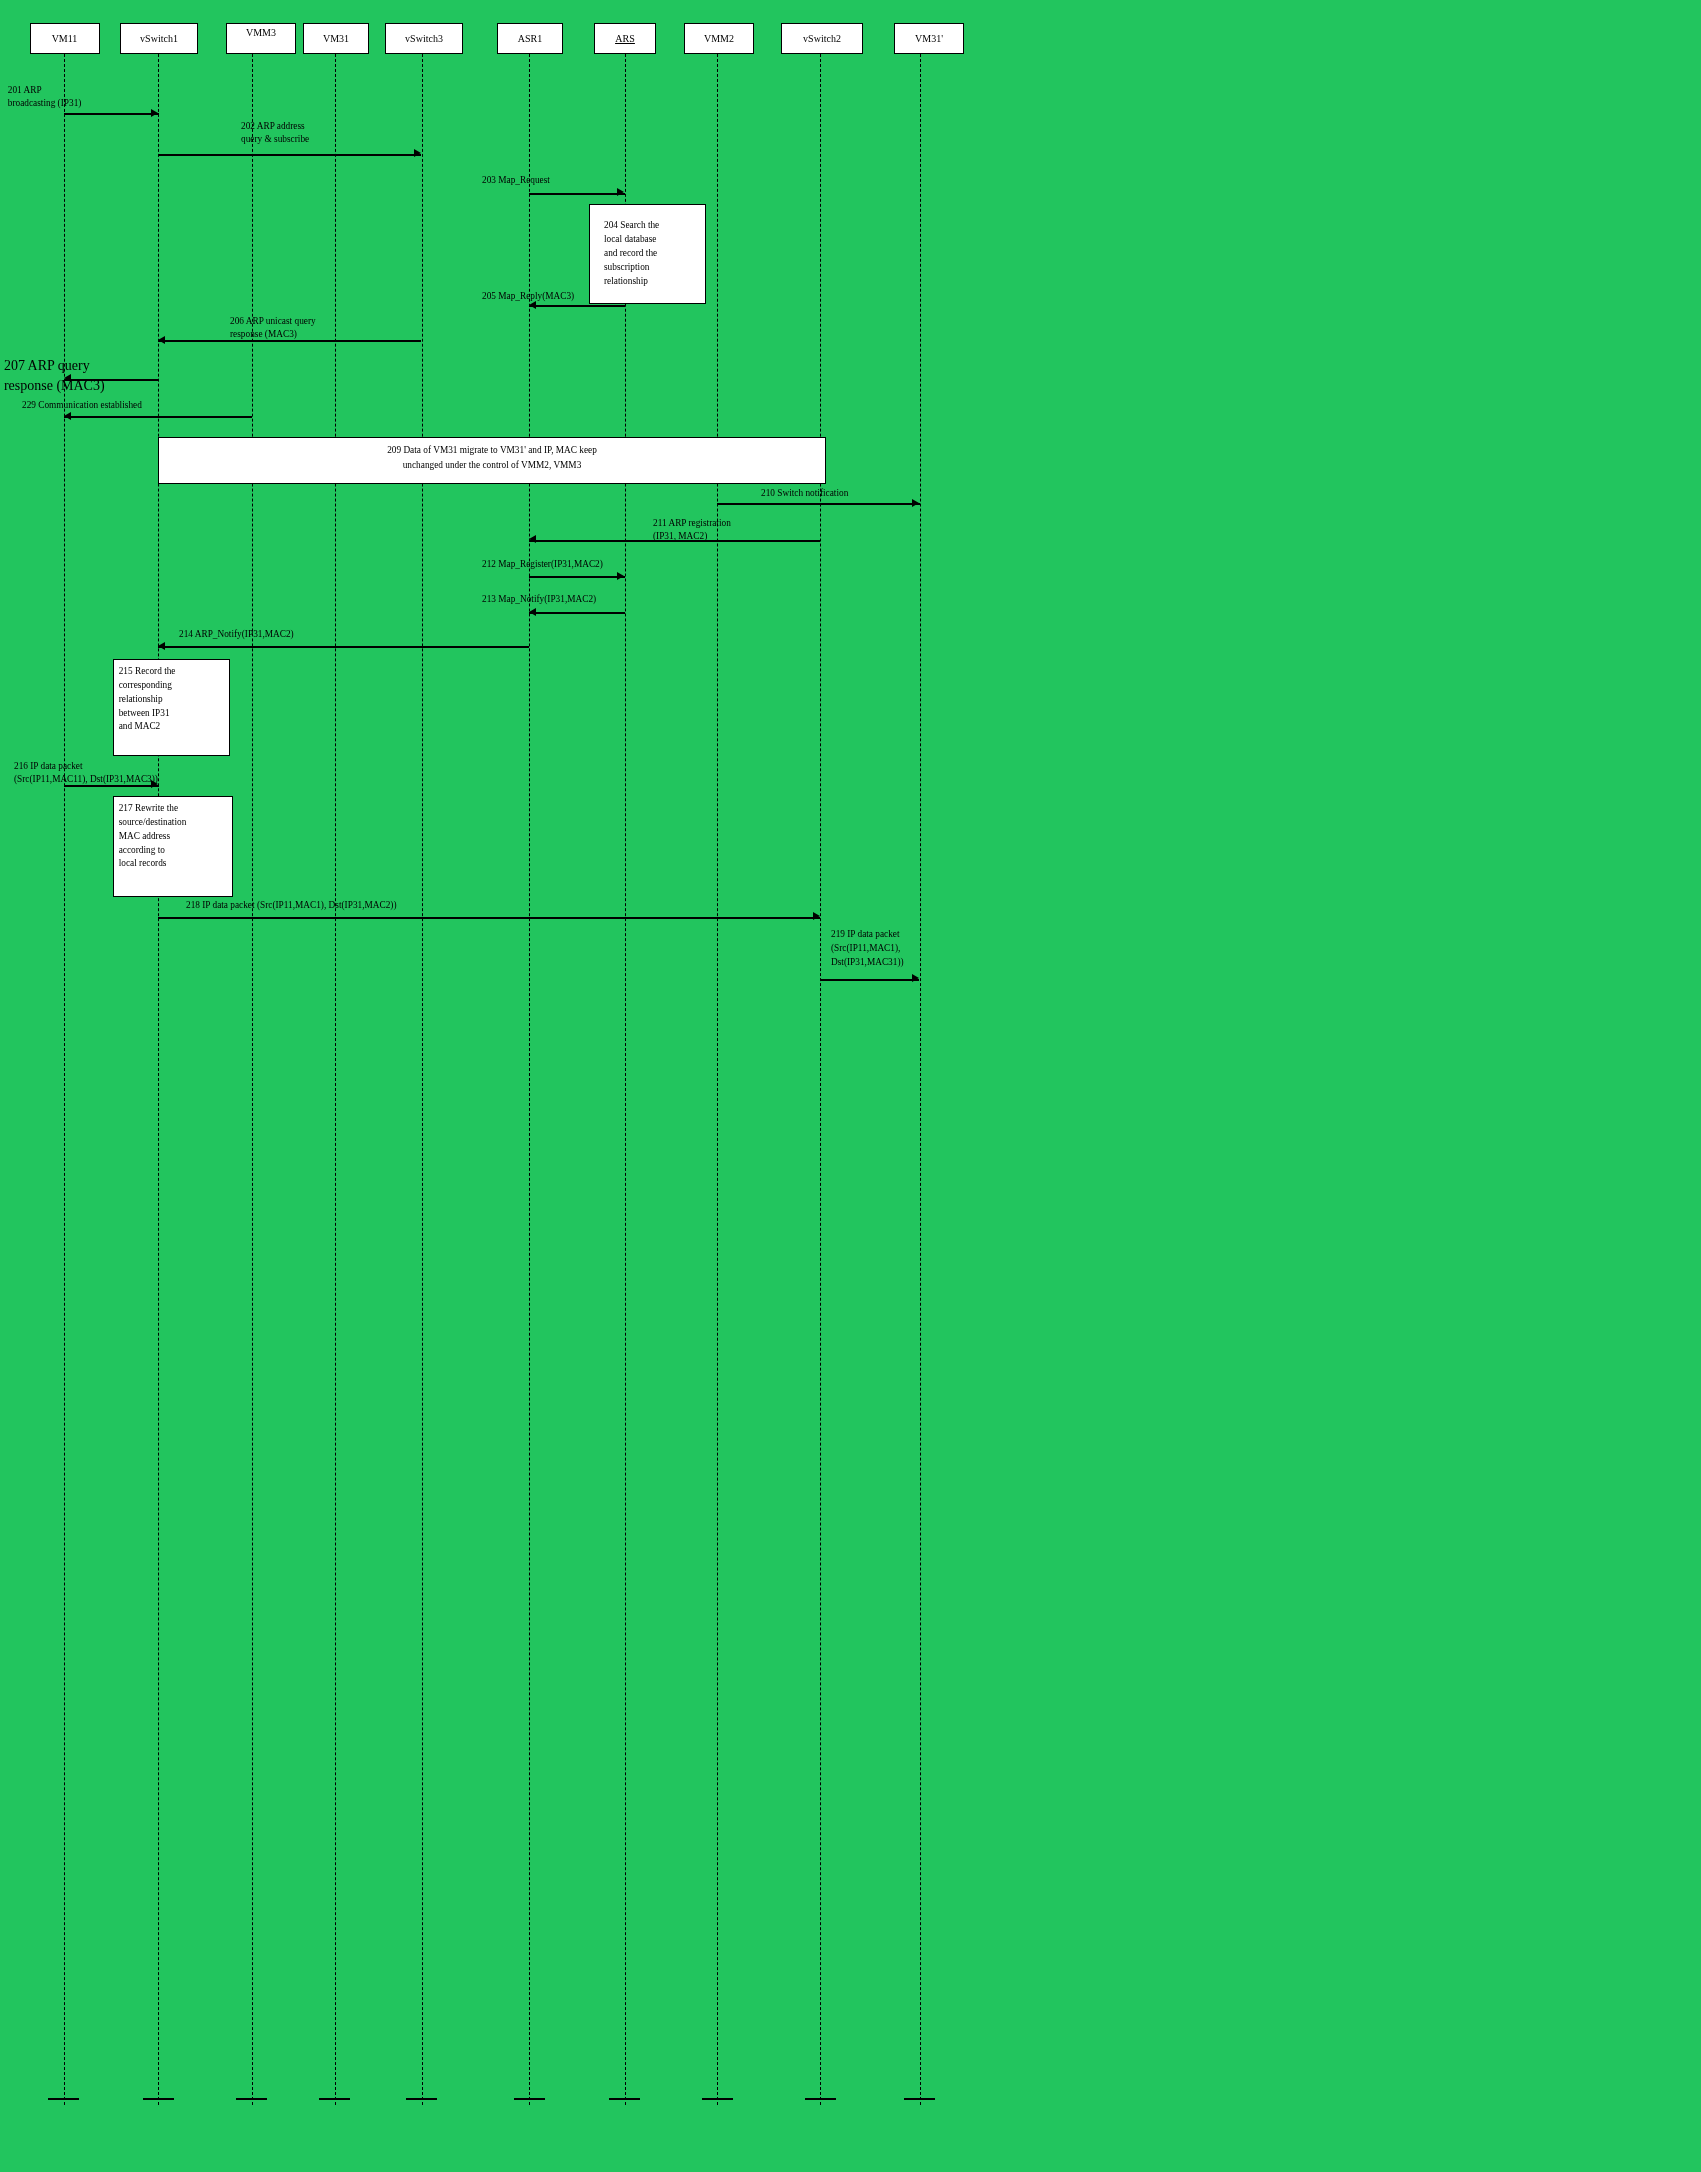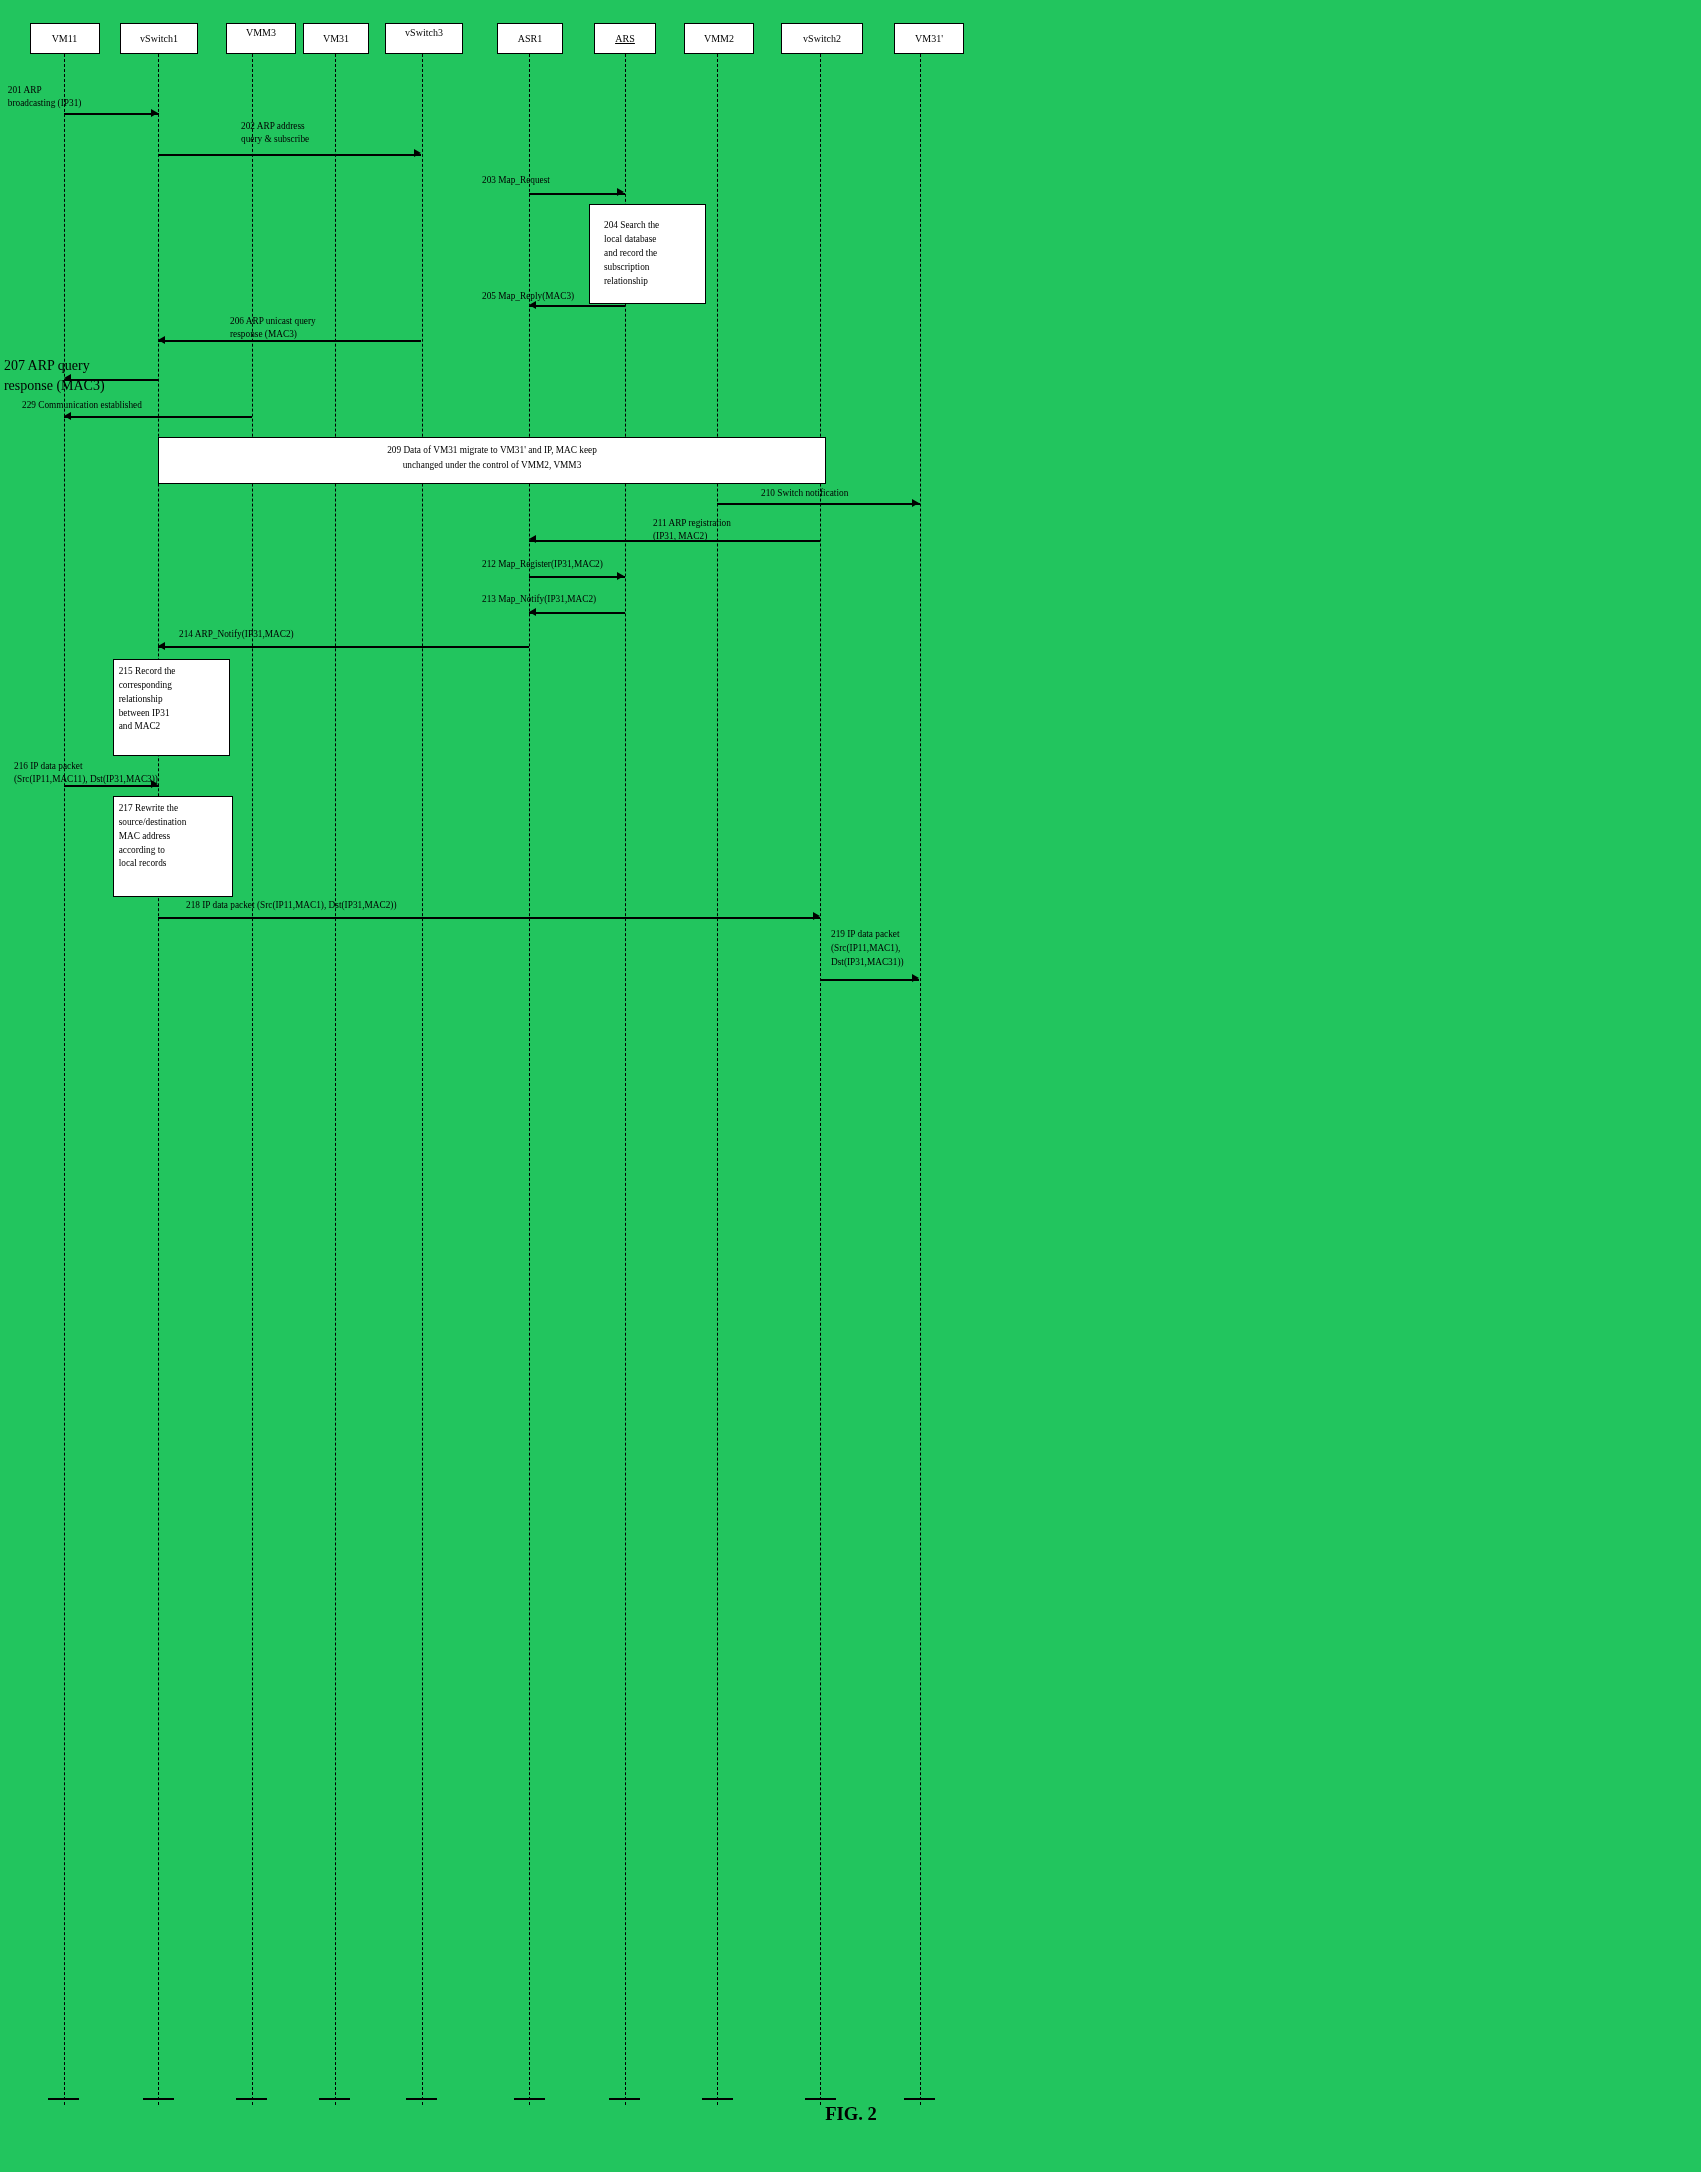--- a/index.html
+++ b/index.html
@@ -64,21 +64,21 @@
   </div>
 
   <div class="entity-box" style="left:226px; top:23px; width:70px; height:31px; display:flex; align-items:flex-start; justify-content:center;">
     <span>VMM3</span>
   </div>
 
   <div class="entity-box" style="left:303px; top:23px; width:66px; height:31px; display:flex; align-items:center; justify-content:center;">
     <span>VM31</span>
   </div>
 
-  <div class="entity-box" style="left:385px; top:23px; width:78px; height:31px; display:flex; align-items:flex-start; justify-content:center;">
+  <div class="entity-box" style="left:385px; top:23px; width:78px; height:31px; display:flex; align-items:center; justify-content:center;">
     <span>vSwitch3</span>
   </div>
 
   <div class="entity-box" style="left:497px; top:23px; width:66px; height:31px; display:flex; align-items:center; justify-content:center;">
     <span>ASR1</span>
   </div>
 
   <div class="entity-box" style="left:594px; top:23px; width:62px; height:31px; display:flex; align-items:center; justify-content:center; text-decoration:underline;">
     <span style="text-decoration:underline;">ARS</span>
   </div>
@@ -233,16 +233,15 @@
   </div>
   <div style="position:absolute; left:158px; top:917px; width:662px; height:1.6px; background:#000;"></div>
   <div style="position:absolute; left:813px; top:912px; width:0; height:0; border-top:4.7px solid transparent; border-bottom:4.7px solid transparent; border-left:7.8px solid #000;"></div>
 
   <div style="position:absolute; left:831px; top:928px; font-size:9.3px; line-height:1.5; text-align:left;">
     219 IP data packet<br>(Src(IP11,MAC1),<br>Dst(IP31,MAC31))
   </div>
   <div style="position:absolute; left:820px; top:979px; width:99px; height:1.6px; background:#000;"></div>
   <div style="position:absolute; left:912px; top:974px; width:0; height:0; border-top:4.7px solid transparent; border-bottom:4.7px solid transparent; border-left:7.8px solid #000;"></div>
 
-  <div class="fig-caption" style="bottom:47px; left:0; right:0; width:100%; text-align:center; position:absolute; font-size:18.6px; font-weight:bold;">FIG. 2</div>
 
 </div>
 
 
 </body></html>

